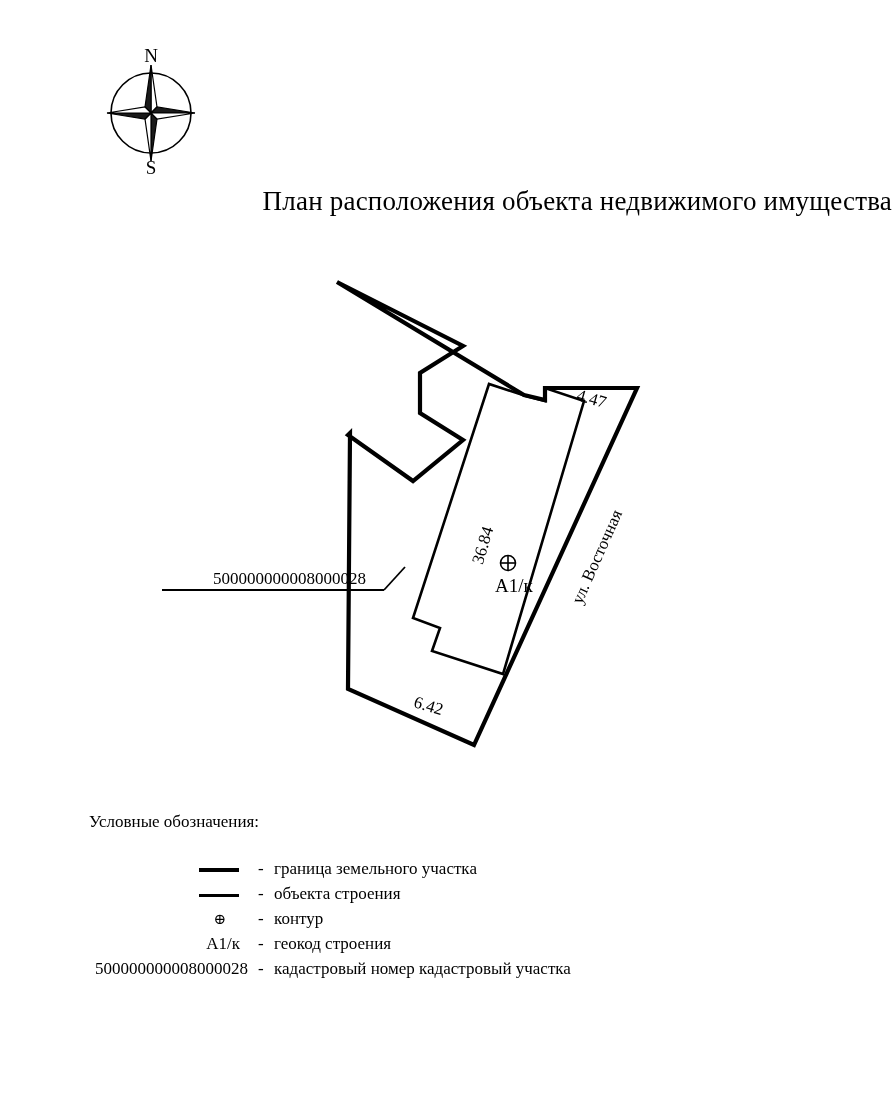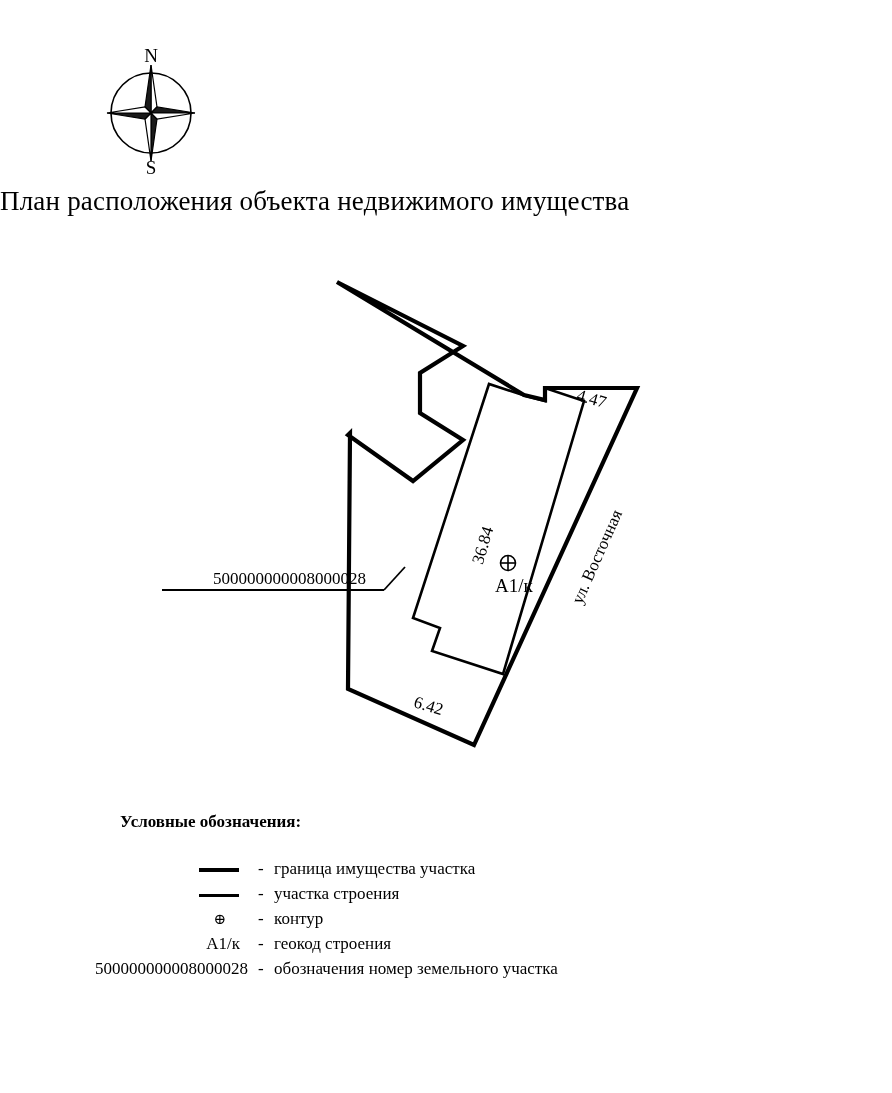--- a/index.html
+++ b/index.html
@@ -24,21 +24,21 @@
     width: 110px;
     height: 132px;
   }
 
   
   #page-title {
     position: absolute;
     left: 0;
     top: 186px;
     width: 892px;
-    text-align: left;
+    text-align: right;
     font-size: 27px;
     letter-spacing: 0.2px;
     white-space: nowrap;
   }
 
   
   #plan-drawing {
     position: absolute;
     left: 0;
     top: 255px;
@@ -48,22 +48,21 @@
 
   
   #legend {
     position: absolute;
     left: 0;
     top: 812px;
     width: 892px;
   }
   #legend-title {
     font-size: 17px;
-    padding-left: 120px;
-    font-weight: bold;
+    padding-left: 89px;
   }
   #legend-rows {
     margin-top: 24px;
   }
   .legend-row {
     display: flex;
     align-items: center;
     height: 25px;
   }
   .legend-symbol {
@@ -165,29 +164,29 @@
 <div id="legend">
   <div id="legend-title">Условные обозначения:</div>
 
   <div id="legend-rows">
 
     <div class="legend-row">
       <div class="legend-symbol">
         <span class="rule-thick"></span>
       </div>
       <div class="legend-dash">-</div>
-      <div class="legend-desc">граница имущества участка</div>
+      <div class="legend-desc">граница земельного участка</div>
     </div>
 
     <div class="legend-row">
       <div class="legend-symbol">
         <span class="rule-thin"></span>
       </div>
       <div class="legend-dash">-</div>
-      <div class="legend-desc">участка строения</div>
+      <div class="legend-desc">объекта строения</div>
     </div>
 
     <div class="legend-row">
       <div class="legend-symbol">
         <span class="geocode-glyph">⊕</span>
       </div>
       <div class="legend-dash">-</div>
       <div class="legend-desc">контур</div>
     </div>
 
@@ -197,17 +196,17 @@
       </div>
       <div class="legend-dash">-</div>
       <div class="legend-desc">геокод строения</div>
     </div>
 
     <div class="legend-row">
       <div class="legend-symbol">
         <span>500000000008000028</span>
       </div>
       <div class="legend-dash">-</div>
-      <div class="legend-desc">обозначения номер земельного участка</div>
+      <div class="legend-desc">кадастровый номер кадастровый участка</div>
     </div>
 
   </div>
 </div>
 
 </body></html>

